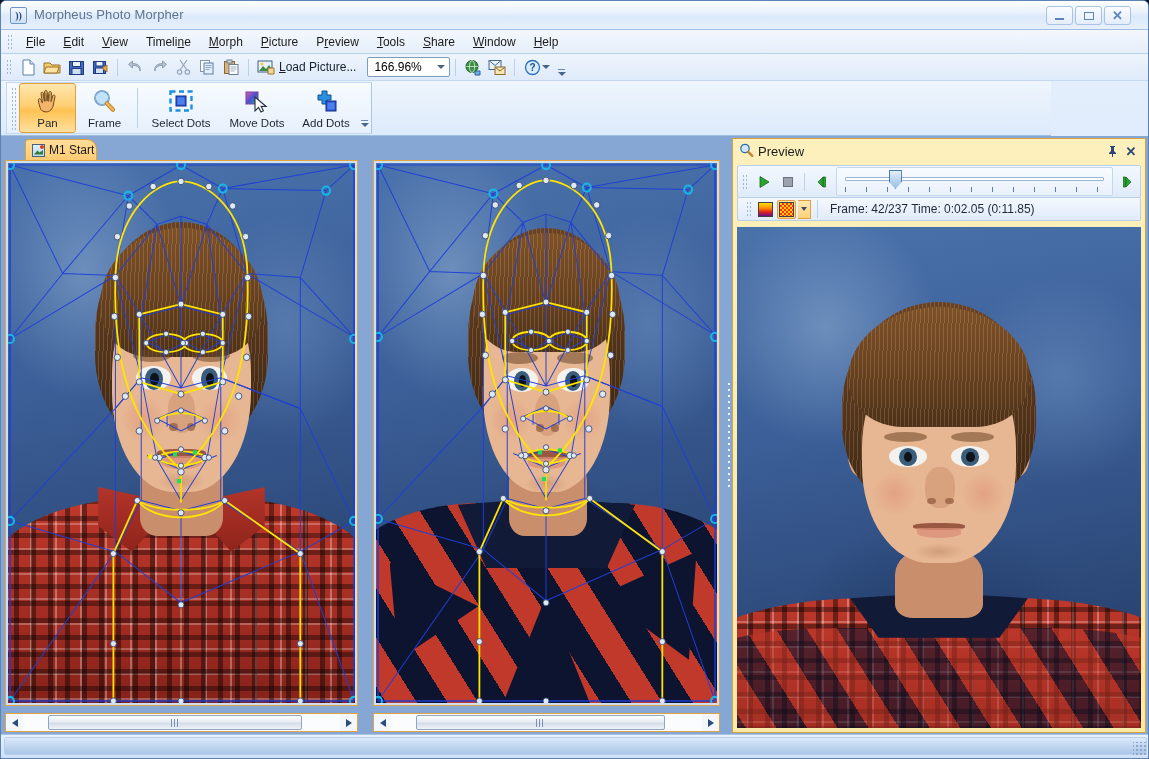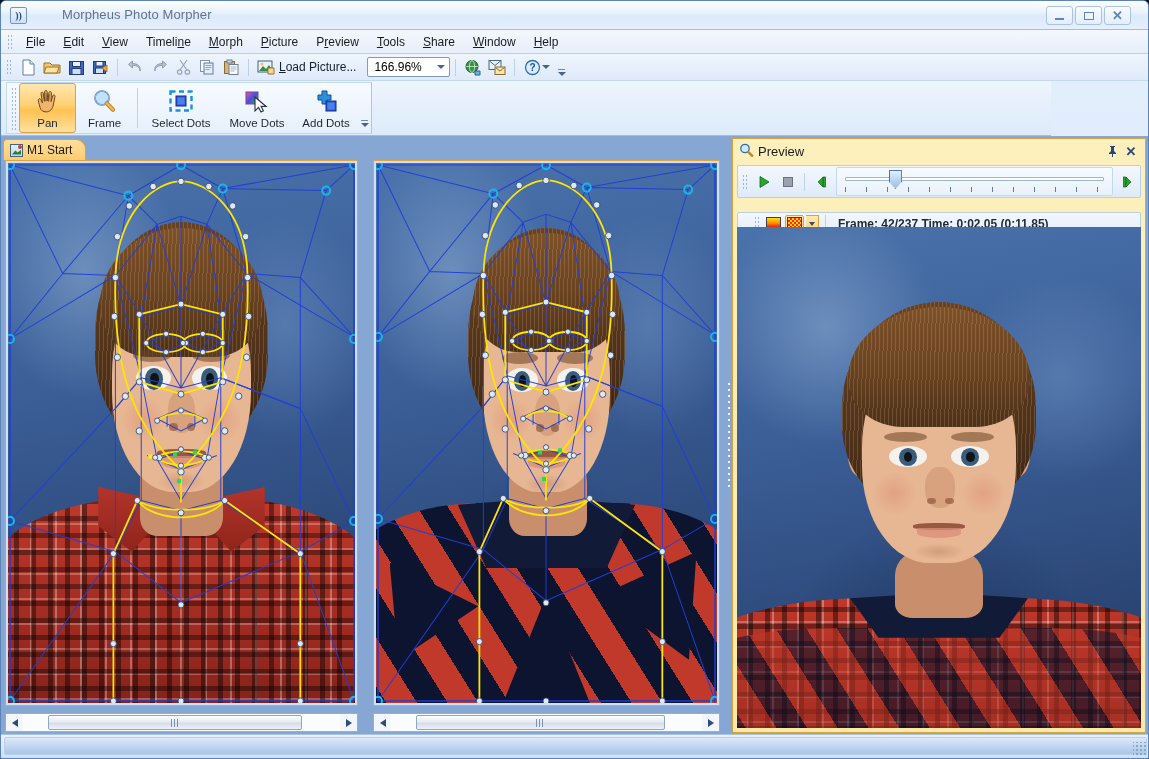--- a/index.html
+++ b/index.html
@@ -32,21 +32,21 @@
   #titlebar .tb-icon {
     position:absolute; left:9px; top:6px; width:17px; height:17px;
     background: linear-gradient(180deg,#f2f7fd,#ccdff5);
     border:1px solid #7296c4; border-radius:2px;
     display:flex; align-items:center; justify-content:center;
     font-size:10px; color:#2a4e80; font-weight:bold;
     font-family:"Liberation Serif", serif;
   }
   #titlebar .tb-title {
     position:absolute; left:33px; top:6px;
-    font-size:13px; color:#5e7490; letter-spacing:.1px;margin-left:28px;
+    font-size:13px; color:#5e7490; letter-spacing:.1px;
   }
   .winbtn {
     position:absolute; top:5px; width:27px; height:19px;
     background: linear-gradient(180deg,#fafcff,#e3edfa);
     border:1px solid #a9c4e3; border-radius:3px;
     display:flex; align-items:center; justify-content:center;
     color:#4c7cb5; font-size:12px;
   }
   #btn-min { right:77px; }
   #btn-max { right:48px; }
@@ -159,25 +159,25 @@
     position:absolute; top:0; bottom:0;
     background:#86a6d3;
   }
   #pane-left  { left:0px;   width:361px; }
   #pane-mid   { left:368px; width:355px; }
 
   .doc-tabstrip {
     position:absolute; left:0; top:0; height:24px; width:100%;
   }
   .doc-tab {
-    position:absolute; left:2px; top:3px; height:21px;
+    position:absolute; left:24px; top:3px; height:21px;
     background: linear-gradient(180deg,#ffdd9a 0%, #ffd483 55%, #fccb72 100%);
     border:1px solid #d9a341; border-bottom:none;
     border-radius:4px 10px 0 0;
-    display:flex; align-items:center; padding:0 13px 0 6px;
+    display:flex; align-items:center; padding:0 2px 0 6px;
   }
   .doc-tab .tabico {
     width:13px;height:13px;margin-right:4px;position:relative;
     background: linear-gradient(180deg,#dff0fb,#b9dcf2);
     border:1px solid #49627c;
   }
   .doc-tab .tabico::before{
     content:""; position:absolute; left:1px; bottom:1px; width:9px; height:5px;
     background:#2f7d33; clip-path: polygon(0 100%, 38% 22%, 62% 60%, 100% 8%, 100% 100%);
   }
@@ -275,24 +275,24 @@
     background: linear-gradient(180deg,#e4effb 0%,#b8d3ef 55%,#9cc0e6 100%);
     border:1px solid #4a79ad;
     clip-path: polygon(0 0, 100% 0, 100% 62%, 50% 100%, 0 62%);
   }
   #pv-ticks {
     position:absolute; left:8px; right:8px; bottom:3px; height:5px;
     background-image: repeating-linear-gradient(90deg,#5d7ea8 0 1px, transparent 1px 21px);
   }
 
   #preview-status {
-    position:absolute; left:4px; top:73px; right:4px; height:24px;
+    position:absolute; left:4px; top:58px; right:4px; height:24px;
     background: linear-gradient(180deg,#f3f8fe 0%, #e1ebfa 100%);
     border:1px solid #b9cfe8; border-radius:2px;
-    display:flex; align-items:center; padding-left:16px;font-weight:bold;
+    display:flex; align-items:center; padding-left:8px;
   }
   .sw-btn {
     width:19px;height:19px;margin-right:2px;
     border:1px solid transparent; border-radius:2px;
   }
   .sw-btn.sel {
     background:linear-gradient(180deg,#ffe7b0,#ffd27a);
     border:1px solid #e0a13c;
   }
   .sw-chip { width:15px;height:15px;margin:1px; border:1px solid #404040; }

